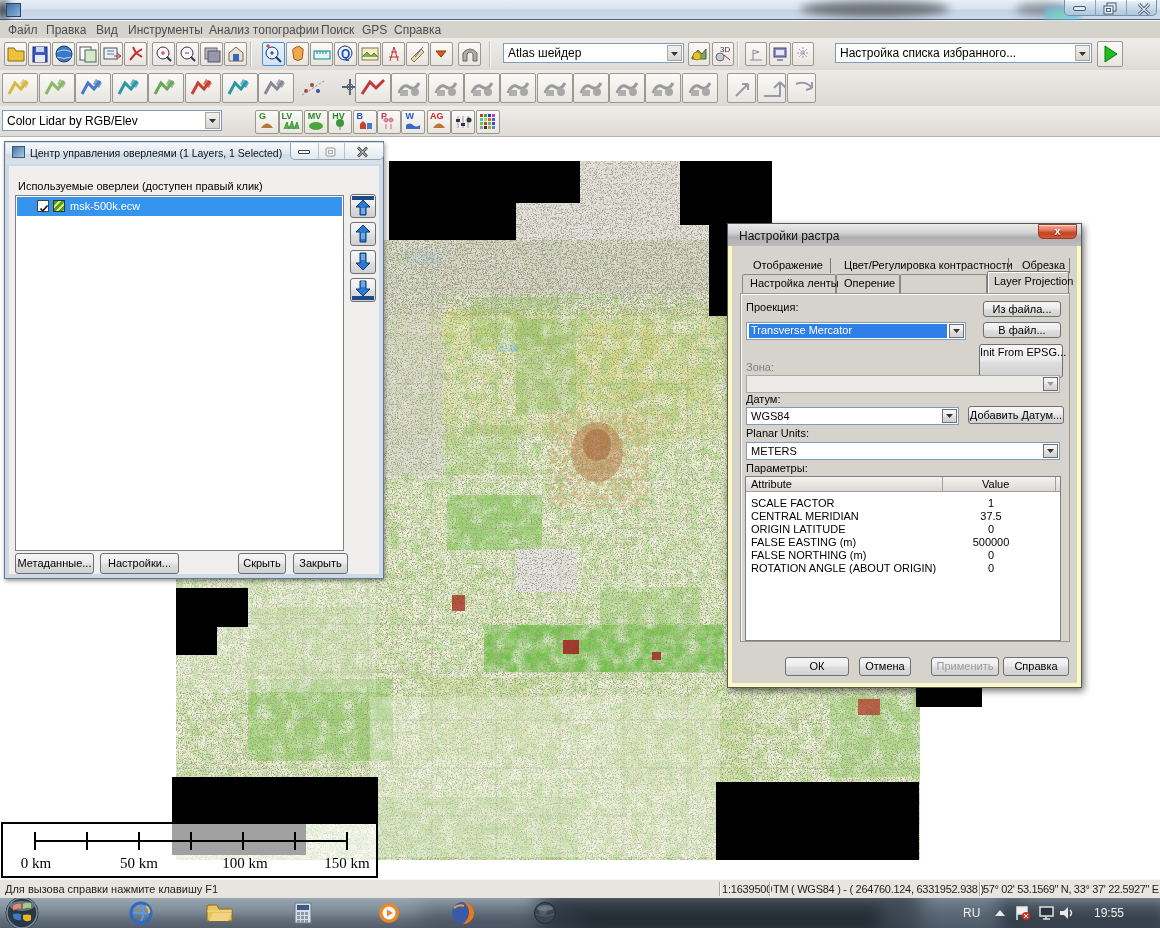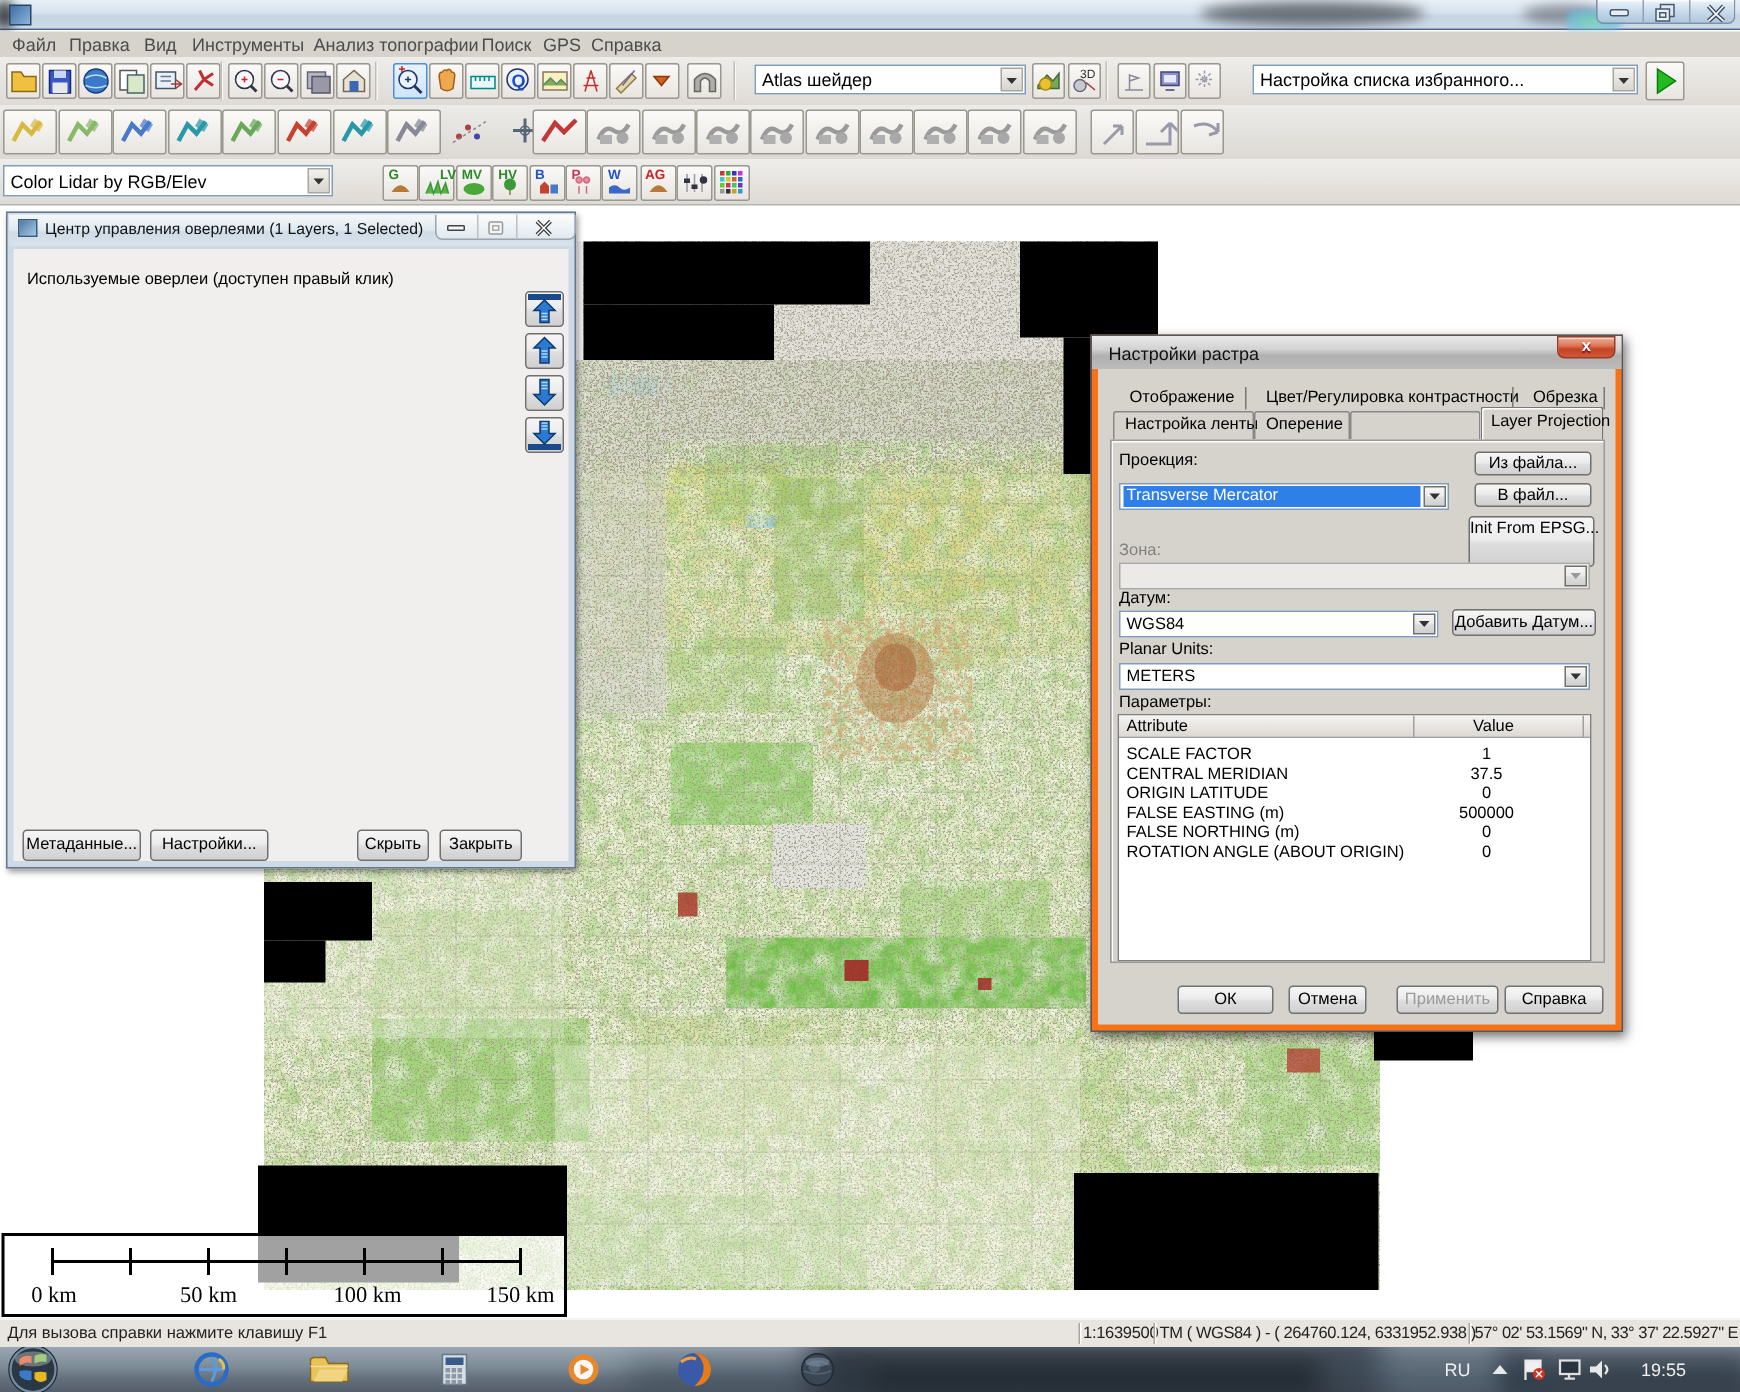--- a/index.html
+++ b/index.html
@@ -404,21 +404,21 @@
         </svg></div>
       <div class="tbtn" style="left:787px;top:3px;width:29px;height:30px"><svg width="27" height="28">
           <path d="M8 10 Q18 6 24 14 M24 14 L24 8 M24 14 L18 16" stroke="#99a" stroke-width="2" fill="none"></path>
         </svg></div>
     </div>
 
 <div class="abs tbar" id="tb3">
       <div class="tbtn" style="left:255.0px;top:4px;width:24px;height:24px"><span style="position:absolute;left:3px;top:0px;font-size:9px;font-weight:bold;color:#2a8a2a">G</span><svg width="22" height="22">
           <path d="M5 17 Q11 8 17 17 Z" fill="#b87838"></path>
         </svg></div>
-      <div class="tbtn" style="left:279.4px;top:4px;width:24px;height:24px"><span style="position:absolute;left:13px;top:0px;font-size:9px;font-weight:bold;color:#2a8a2a">LV</span><svg width="22" height="22">
+      <div class="tbtn" style="left:279.4px;top:4px;width:24px;height:24px"><span style="position:absolute;left:1px;top:0px;font-size:9px;font-weight:bold;color:#2a8a2a">LV</span><svg width="22" height="22">
           <path d="M4 18 L7 11 L9 18 L12 10 L14 18 L17 11 L19 18" stroke="#3a9a3a" fill="#5ab04a"></path>
         </svg></div>
       <div class="tbtn" style="left:303.8px;top:4px;width:24px;height:24px"><span style="position:absolute;left:3px;top:0px;font-size:9px;font-weight:bold;color:#2a8a2a">MV</span><svg width="22" height="22">
           <ellipse cx="11" cy="15" rx="7" ry="4" fill="#4aa83a"></ellipse>
         </svg></div>
       <div class="tbtn" style="left:328.2px;top:4px;width:24px;height:24px"><span style="position:absolute;left:3px;top:0px;font-size:9px;font-weight:bold;color:#2a8a2a">HV</span><svg width="22" height="22">
           <circle cx="11" cy="12" r="4" fill="#3a9a3a"></circle>
           <path d="M11 15 V19" stroke="#875"></path>
         </svg></div>
       <div class="tbtn" style="left:352.6px;top:4px;width:24px;height:24px"><span style="position:absolute;left:3px;top:0px;font-size:9px;font-weight:bold;color:#2255cc">B</span><svg width="22" height="22">
@@ -482,20 +482,29 @@
           <rect x="3" y="2" width="9" height="8" rx="1" fill="#f2f4f6" stroke="#999"></rect>
           <rect x="5.5" y="4.5" width="4" height="3" fill="none" stroke="#aaa"></rect>
         </svg>
   <svg style="position:absolute;left:63px;top:3px" width="17" height="12">
           <path d="M4 1.5 L8.5 6 L4 10.5 M13 1.5 L8.5 6 L13 10.5" stroke="#3a3a3a" stroke-width="2.6" fill="none"></path>
           <path d="M4 1.5 L8.5 6 L4 10.5 M13 1.5 L8.5 6 L13 10.5" stroke="#f4f6f8" stroke-width="1" fill="none"></path>
         </svg>
  </div>
  <div style="position:absolute;left:4px;top:24px;right:4px;bottom:4px;background:#f0efed"></div>
  <span style="position:absolute;left:13px;top:38px;font-size:11px;color:#000">Используемые оверлеи (доступен правый клик)</span>
+ <div style="position:absolute;left:10px;top:53px;width:329px;height:356px;background:#fff;border:1px solid #808080">
+   <div style="position:absolute;left:1px;top:1px;right:1px;height:19px;background:#3494f0">
+     <div style="position:absolute;left:20px;top:3px;width:12px;height:12px;background:#fff;border:1px solid #444"><svg width="12" height="12">
+              <path d="M2.5 5.5 L4.8 8 L9.5 2.5" stroke="#222" stroke-width="1.8" fill="none"></path>
+            </svg></div>
+     <div style="position:absolute;left:36px;top:3px;width:12px;height:12px;background:repeating-linear-gradient(135deg,#48a030 0 3px,#e8e060 3px 5px);border:1px solid #333"></div>
+     <span style="position:absolute;left:53px;top:3px;font-size:11px;color:#fff">msk-500k.ecw</span>
+   </div>
+ </div>
  <div class="btn" style="left:345px;top:52px;width:26px;height:24px"><svg width="24" height="22">
           <rect x="1" y="1" width="22" height="4" fill="#1a4a8c"></rect>
           <path d="M12 5 L19 12 L15 12 L15 20 L9 20 L9 12 L5 12 Z" fill="#2a7ad0" stroke="#0a3a70"></path>
           <path d="M10 14 H14 M10 16 H14 M10 18 H14" stroke="#bcd8f0"></path>
         </svg></div>
  <div class="btn" style="left:345px;top:80px;width:26px;height:24px"><svg width="24" height="22">
           <path d="M12 2 L19 9 L15 9 L15 19 L9 19 L9 9 L5 9 Z" fill="#2a7ad0" stroke="#0a3a70"></path>
           <path d="M10 11 H14 M10 13 H14 M10 15 H14" stroke="#bcd8f0"></path>
         </svg></div>
  <div class="btn" style="left:345px;top:108px;width:26px;height:24px"><svg width="24" height="22">
@@ -506,21 +515,21 @@
           <rect x="1" y="17" width="22" height="4" fill="#1a4a8c"></rect>
           <path d="M12 17 L19 10 L15 10 L15 2 L9 2 L9 10 L5 10 Z" fill="#2a7ad0" stroke="#0a3a70"></path>
           <path d="M10 3 H14 M10 5 H14 M10 7 H14" stroke="#bcd8f0"></path>
         </svg></div>
  <div class="btn" style="left:10px;top:411px;width:79px;height:21px;line-height:19px">Метаданные...</div>
  <div class="btn" style="left:95px;top:411px;width:79px;height:21px;line-height:19px">Настройки...</div>
  <div class="btn" style="left:233px;top:411px;width:48px;height:21px;line-height:19px">Скрыть</div>
  <div class="btn" style="left:288px;top:411px;width:55px;height:21px;line-height:19px">Закрыть</div>
 </div>
 
-<div class="abs dlg" id="rdlg" style="left:727px;top:223px;width:355px;height:465px;background:#f97316;border:1px solid #505a64;box-shadow:2px 3px 7px rgba(0,0,0,0.55)">
+<div class="abs dlg" id="rdlg" style="left:727px;top:223px;width:355px;height:465px;background:#fef9c3;border:1px solid #505a64;box-shadow:2px 3px 7px rgba(0,0,0,0.55)">
  <div style="position:absolute;left:0px;top:0px;right:0px;height:22px;background:linear-gradient(180deg,#eaeaea,#d2d2d2 40%,#b0b0b0 60%,#bcbcbc)"></div>
  <span style="position:absolute;left:11px;top:5px;font-size:12px;color:#111">Настройки растра</span>
  <div style="position:absolute;left:310px;top:0px;width:39px;height:15px;border:1px solid #9a3a28;border-radius:0 0 5px 5px;background:linear-gradient(180deg,#f0b09a,#dd7a5a 40%,#c44426 60%,#d05838);color:#fff;font-size:11px;text-align:center;line-height:12px;font-weight:bold;text-shadow:0 1px 1px #802;box-shadow:inset 0 1px 0 rgba(255,255,255,.6)">x</div>
  <div id="rcontent" style="position:absolute;left:4px;top:22px;right:4px;bottom:4px;background:#d6d3cc;font-size:11px;color:#000">
   <span style="position:absolute;left:21px;top:13px">Отображение</span>
   <span style="position:absolute;left:112px;top:13px">Цвет/Регулировка контрастности</span>
   <span style="position:absolute;left:290px;top:13px">Обрезка</span>
   <div style="position:absolute;left:98px;top:12px;width:1px;height:15px;background:#777"></div>
   <div style="position:absolute;left:276px;top:12px;width:1px;height:15px;background:#777"></div>
   <div style="position:absolute;left:337px;top:12px;width:1px;height:15px;background:#777"></div>

